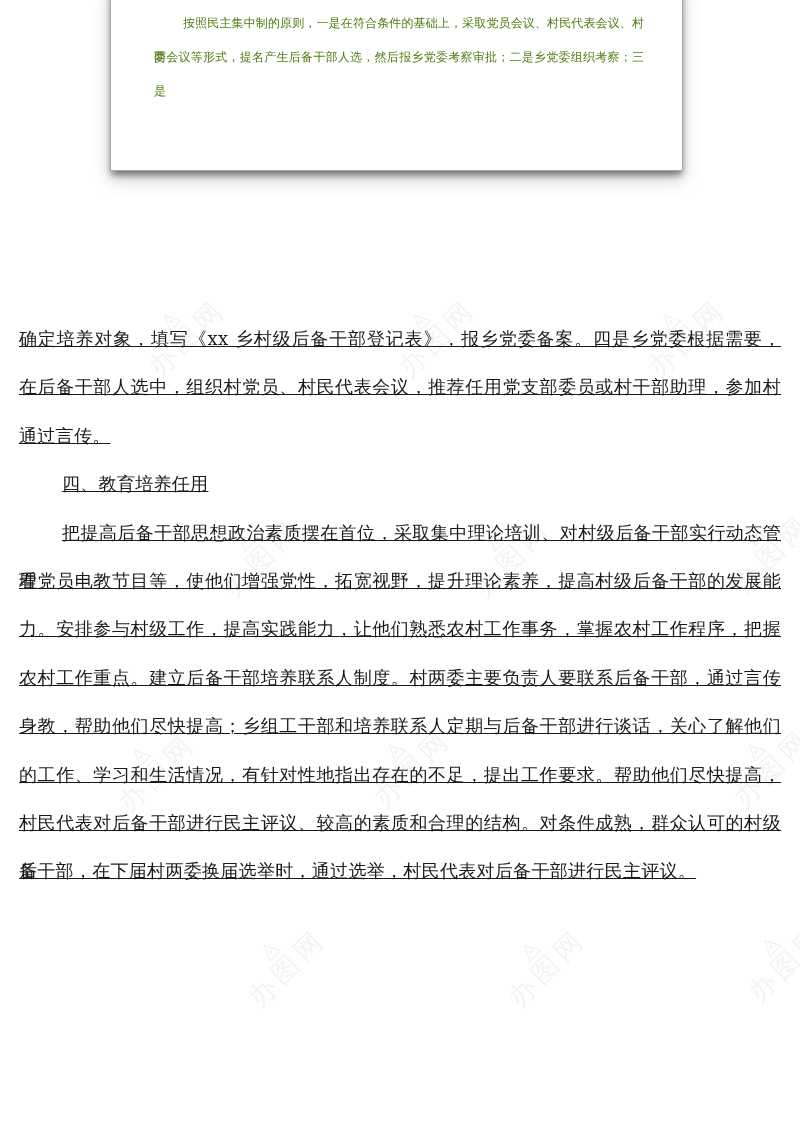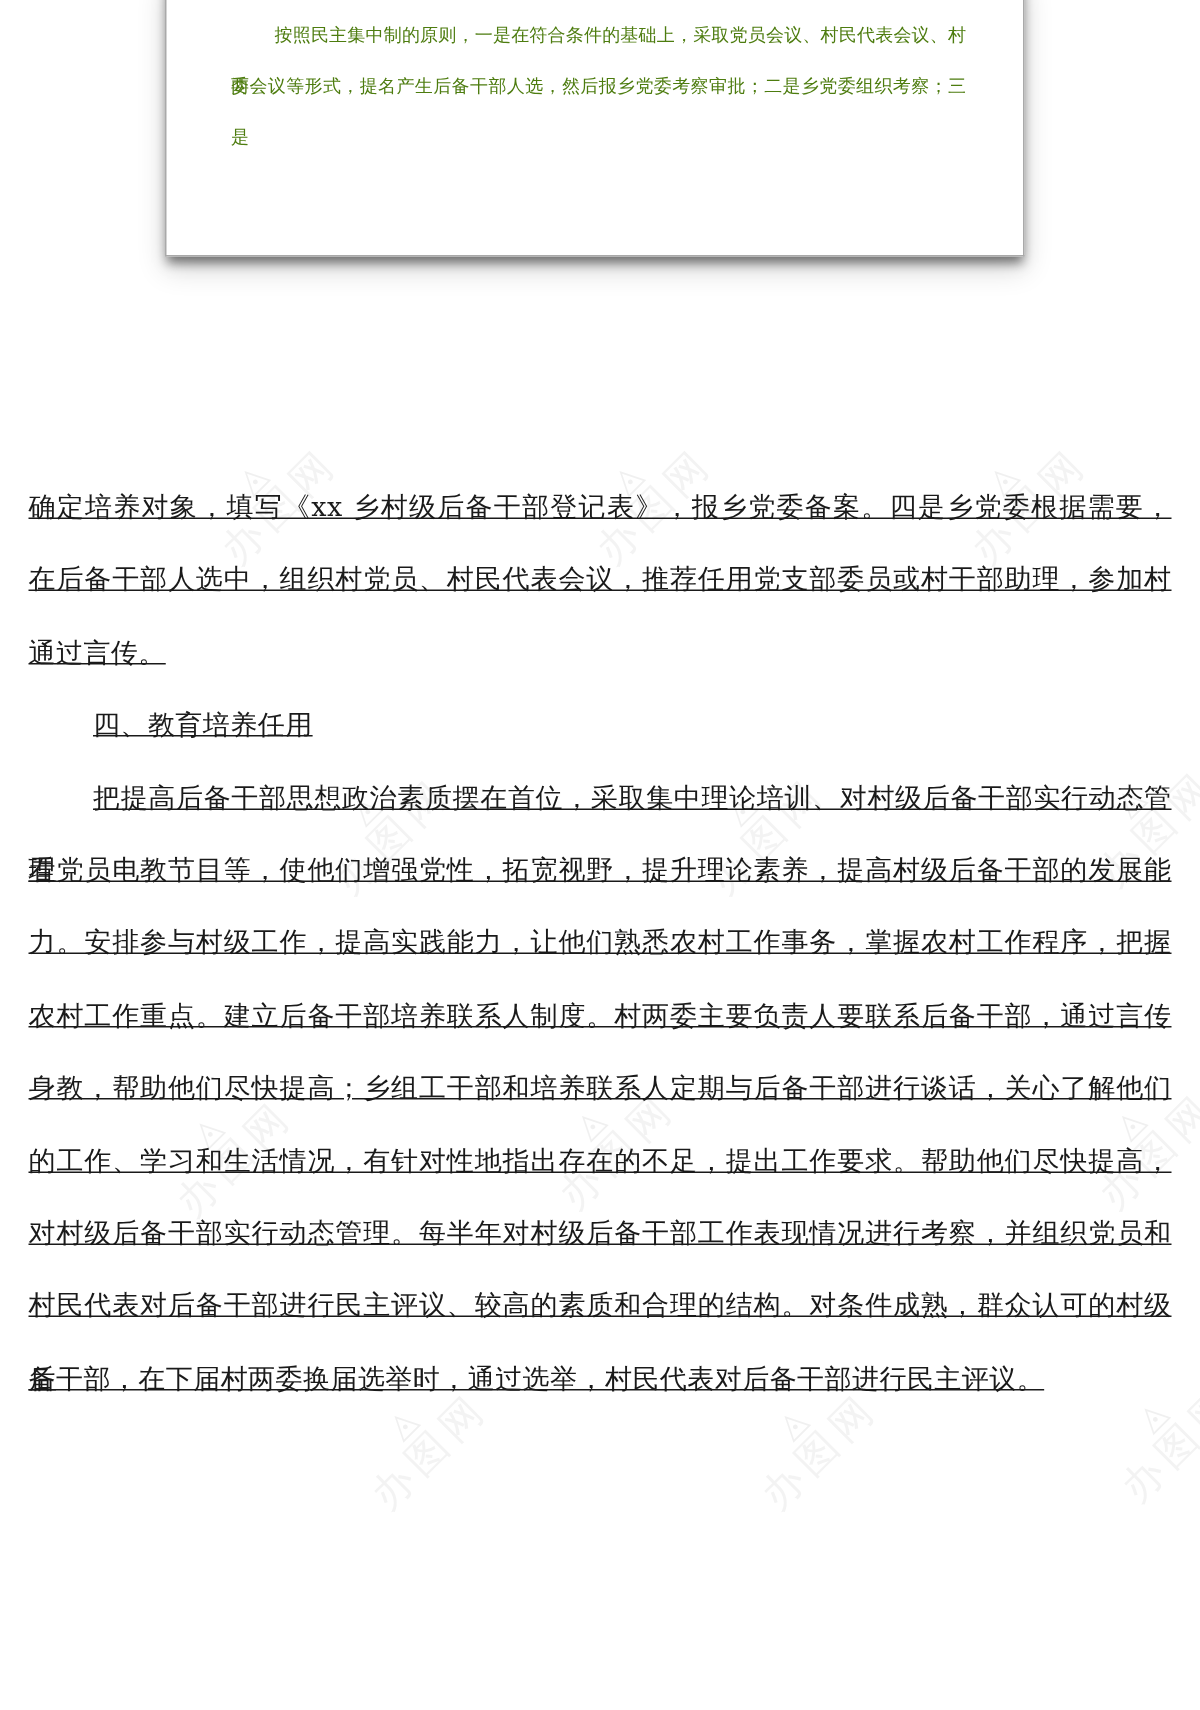--- a/index.html
+++ b/index.html
@@ -70,18 +70,17 @@
     <div class="line j">确定培养对象，填写《xx 乡村级后备干部登记表》，报乡党委备案。四是乡党委根据需要，</div>
     <div class="line j">在后备干部人选中，组织村党员、村民代表会议，推荐任用党支部委员或村干部助理，参加村</div>
     <div class="line">通过言传。</div>
     <div class="line ind">四、教育培养任用</div>
     <div class="line j ind">把提高后备干部思想政治素质摆在首位，采取集中理论培训、对村级后备干部实行动态管理</div>
     <div class="line j">看党员电教节目等，使他们增强党性，拓宽视野，提升理论素养，提高村级后备干部的发展能</div>
     <div class="line j">力。安排参与村级工作，提高实践能力，让他们熟悉农村工作事务，掌握农村工作程序，把握</div>
     <div class="line j">农村工作重点。建立后备干部培养联系人制度。村两委主要负责人要联系后备干部，通过言传</div>
     <div class="line j">身教，帮助他们尽快提高；乡组工干部和培养联系人定期与后备干部进行谈话，关心了解他们</div>
     <div class="line j">的工作、学习和生活情况，有针对性地指出存在的不足，提出工作要求。帮助他们尽快提高，</div>
-    <div class="line j">对村级后备干部实行动态管理。每半年对村级后备干部工作表现情况进行考察，并组织党员和</div>
     <div class="line j">村民代表对后备干部进行民主评议、较高的素质和合理的结构。对条件成熟，群众认可的村级后</div>
     <div class="line">备干部，在下届村两委换届选举时，通过选举，村民代表对后备干部进行民主评议。</div>
   </div>
 
 </div>
 
 </body></html>

